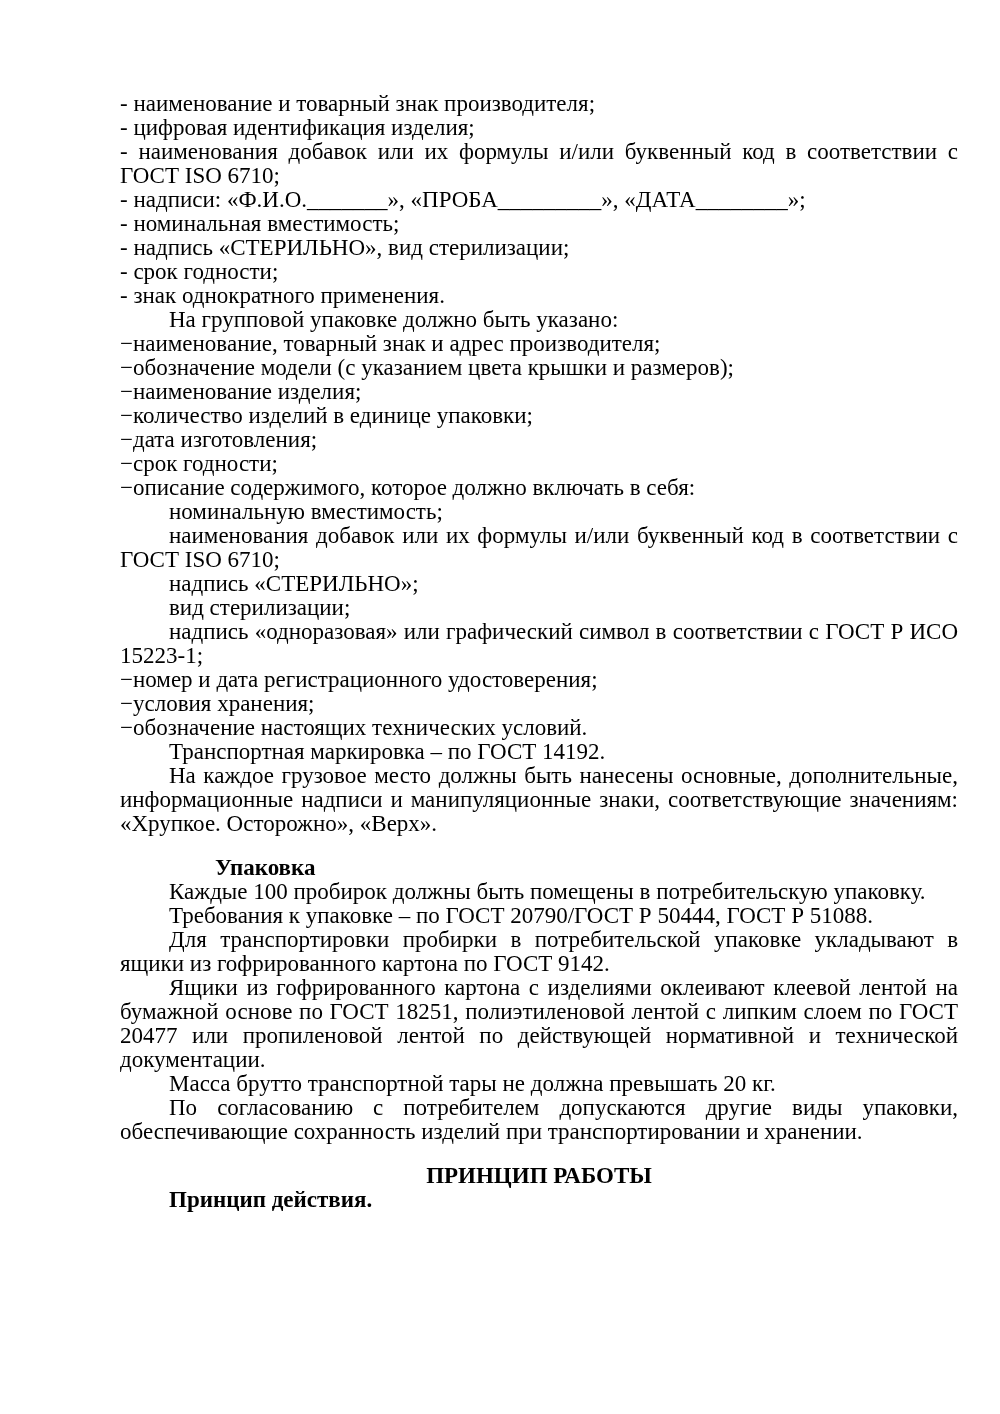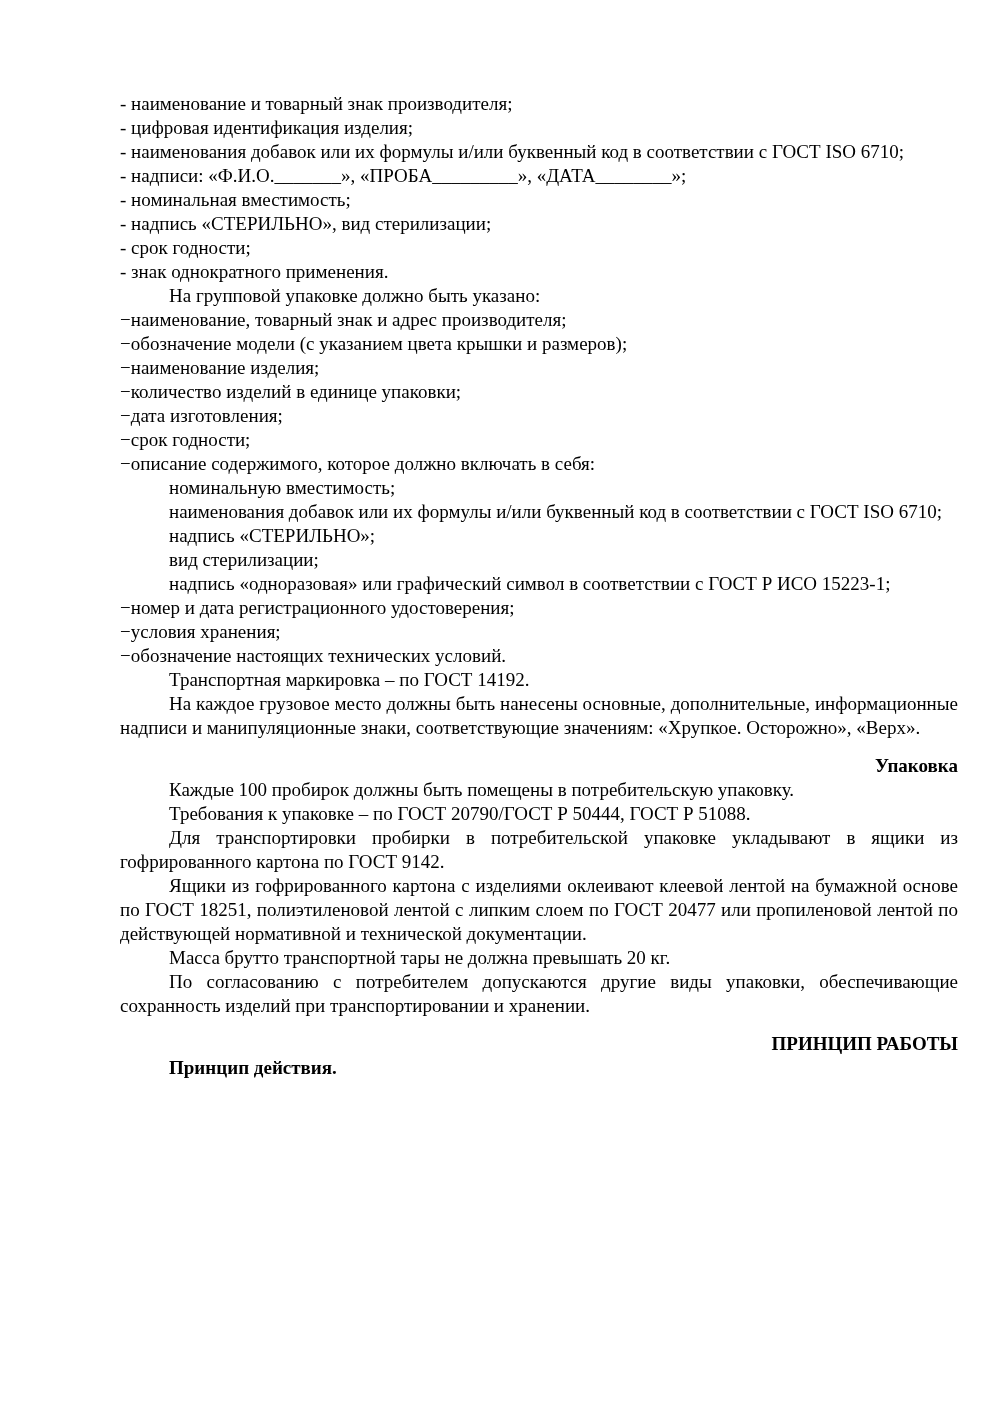--- a/index.html
+++ b/index.html
@@ -18,21 +18,21 @@
     width: 1000px;
     height: 1414px;
     background: #ffffff;
     overflow: hidden;
   }
   .content {
     position: absolute;
     left: 120px;
     top: 92px;
     width: 838px;
-    font-size: 19px;
+    font-size: 23px;
     line-height: 24px;
   }
   .content p {
     margin: 0;
     padding: 0;
     text-align: justify;
   }
   p.flush {
     text-indent: 0;
   }
@@ -48,22 +48,21 @@
     font-weight: bold;
     text-align: center;
     text-indent: 0;
   }
   p.bold-para {
     font-weight: bold;
     text-indent: 49px;
     text-align: left;
   }
   p.space-before {
-    margin-top: 14px;
-    text-align: right;
+    margin-top: 20px;
   }
 </style>
 </head>
 <body>
 
 <div class="page">
   <div class="content">
       <p class="flush">- наименование и товарный знак производителя;</p>
       <p class="flush">- цифровая идентификация изделия;</p>
       <p class="flush">- наименования добавок или их формулы и/или буквенный код в соответствии с ГОСТ ISO 6710;</p>

